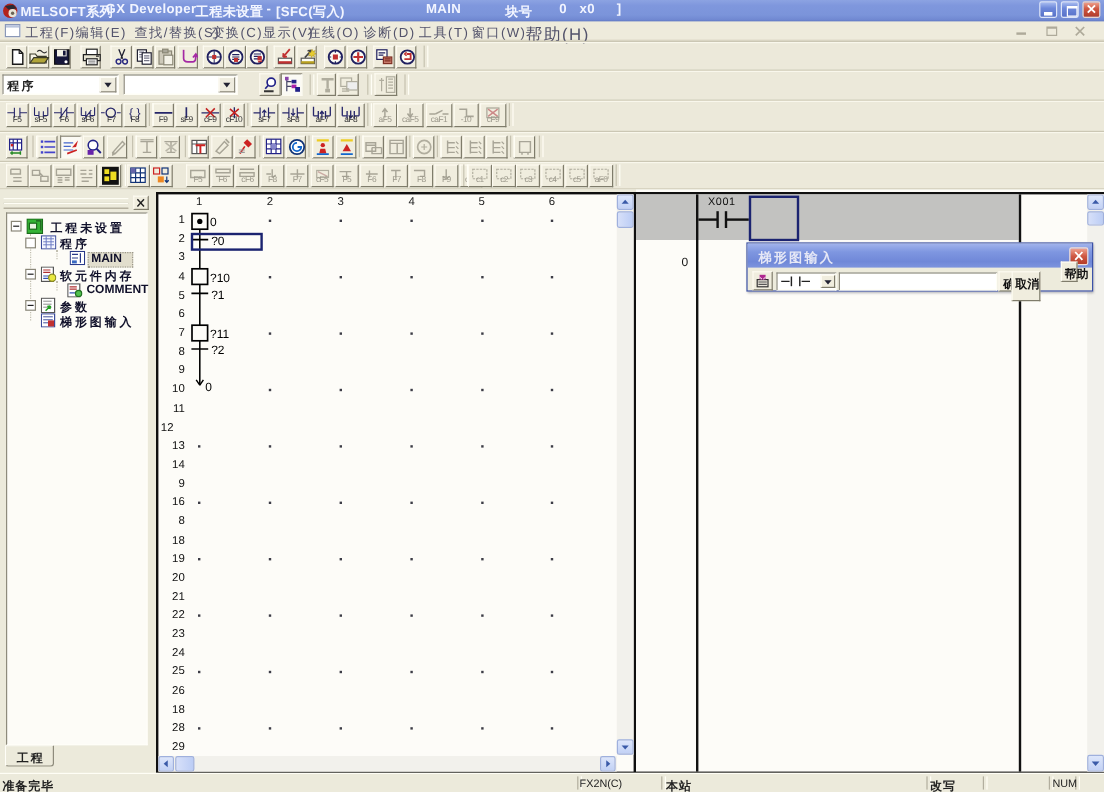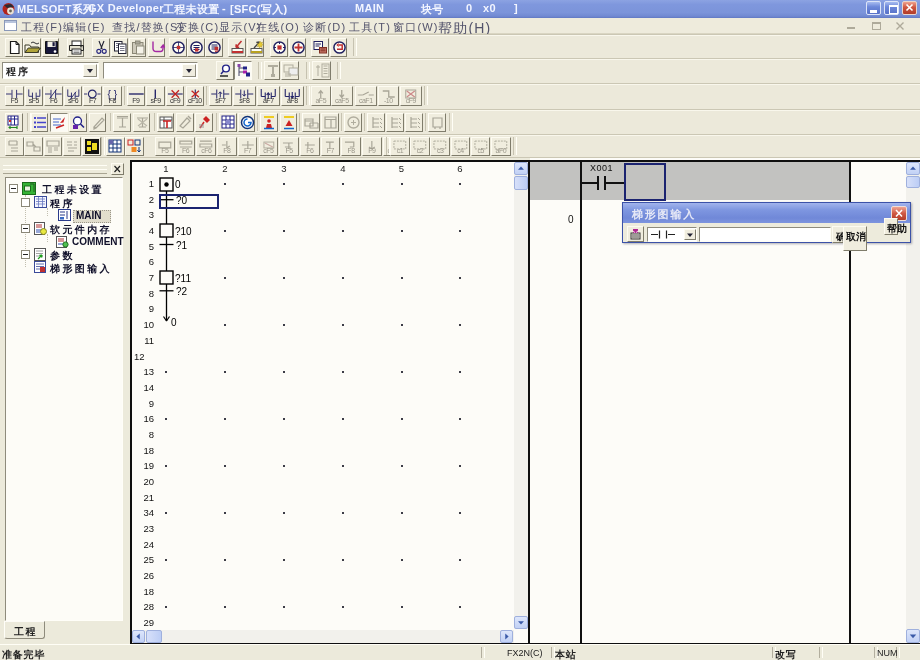--- a/index.html
+++ b/index.html
@@ -758,21 +758,21 @@
 <div class="t" style="left:134px;top:350.5px;width:20px;font-size:9.5px;color:#111">12</div>
 <div class="t" style="left:134px;top:366.2px;width:20px;text-align:right;font-size:9.5px;color:#111">13</div>
 <div class="t" style="left:134px;top:381.8px;width:20px;text-align:right;font-size:9.5px;color:#111">14</div>
 <div class="t" style="left:134px;top:397.5px;width:20px;text-align:right;font-size:9.5px;color:#111">9</div>
 <div class="t" style="left:134px;top:413.2px;width:20px;text-align:right;font-size:9.5px;color:#111">16</div>
 <div class="t" style="left:134px;top:428.9px;width:20px;text-align:right;font-size:9.5px;color:#111">8</div>
 <div class="t" style="left:134px;top:444.6px;width:20px;text-align:right;font-size:9.5px;color:#111">18</div>
 <div class="t" style="left:134px;top:460.2px;width:20px;text-align:right;font-size:9.5px;color:#111">19</div>
 <div class="t" style="left:134px;top:475.9px;width:20px;text-align:right;font-size:9.5px;color:#111">20</div>
 <div class="t" style="left:134px;top:491.6px;width:20px;text-align:right;font-size:9.5px;color:#111">21</div>
-<div class="t" style="left:134px;top:507.3px;width:20px;text-align:right;font-size:9.5px;color:#111">34</div>
+<div class="t" style="left:134px;top:507.3px;width:20px;text-align:right;font-size:9.5px;color:#111">22</div>
 <div class="t" style="left:134px;top:523.0px;width:20px;text-align:right;font-size:9.5px;color:#111">23</div>
 <div class="t" style="left:134px;top:538.6px;width:20px;text-align:right;font-size:9.5px;color:#111">24</div>
 <div class="t" style="left:134px;top:554.3px;width:20px;text-align:right;font-size:9.5px;color:#111">25</div>
 <div class="t" style="left:134px;top:570.0px;width:20px;text-align:right;font-size:9.5px;color:#111">26</div>
 <div class="t" style="left:134px;top:585.7px;width:20px;text-align:right;font-size:9.5px;color:#111">18</div>
 <div class="t" style="left:134px;top:601.4px;width:20px;text-align:right;font-size:9.5px;color:#111">28</div>
 <div class="t" style="left:134px;top:617.0px;width:20px;text-align:right;font-size:9.5px;color:#111">29</div>
 <div class="ab" style="left:224.0px;top:183.0px;width:2px;height:2px;background:#3c3c46"></div>
 <div class="ab" style="left:283.0px;top:183.0px;width:2px;height:2px;background:#3c3c46"></div>
 <div class="ab" style="left:342.0px;top:183.0px;width:2px;height:2px;background:#3c3c46"></div>
@@ -934,16 +934,16 @@
       </div>
 </div>
 <div class="ab" style="left:0;top:644px;width:920px;height:16px;background:#eceadb;border-top:1px solid #fffef6;box-sizing:border-box"></div>
 <div class="ab" style="left:481px;top:647px;width:2px;height:11px;border-left:1px solid #b2ae9e;border-right:1px solid #fffef6"></div>
 <div class="ab" style="left:551px;top:647px;width:2px;height:11px;border-left:1px solid #b2ae9e;border-right:1px solid #fffef6"></div>
 <div class="ab" style="left:772px;top:647px;width:2px;height:11px;border-left:1px solid #b2ae9e;border-right:1px solid #fffef6"></div>
 <div class="ab" style="left:819px;top:647px;width:2px;height:11px;border-left:1px solid #b2ae9e;border-right:1px solid #fffef6"></div>
 <div class="ab" style="left:874px;top:647px;width:2px;height:11px;border-left:1px solid #b2ae9e;border-right:1px solid #fffef6"></div>
 <div class="ab" style="left:896px;top:647px;width:2px;height:11px;border-left:1px solid #b2ae9e;border-right:1px solid #fffef6"></div>
 <div class="t" style="left:2px;top:648px;font-size:10px;font-weight:bold;letter-spacing:0.8px;color:#222">准备完毕</div>
-<div class="t" style="left:507px;top:648px;font-size:9px;font-weight:normal;letter-spacing:0px;color:#222">FX2N(C)</div>
+<div class="t" style="left:483px;top:648px;font-size:9px;font-weight:normal;letter-spacing:0px;color:#222">FX2N(C)</div>
 <div class="t" style="left:555px;top:648px;font-size:10px;font-weight:bold;letter-spacing:0.8px;color:#222">本站</div>
 <div class="t" style="left:775px;top:648px;font-size:10px;font-weight:bold;letter-spacing:0.8px;color:#222">改写</div>
 <div class="t" style="left:877px;top:648px;font-size:9px;font-weight:normal;letter-spacing:0px;color:#222">NUM</div>
 </div>
 </body></html>

